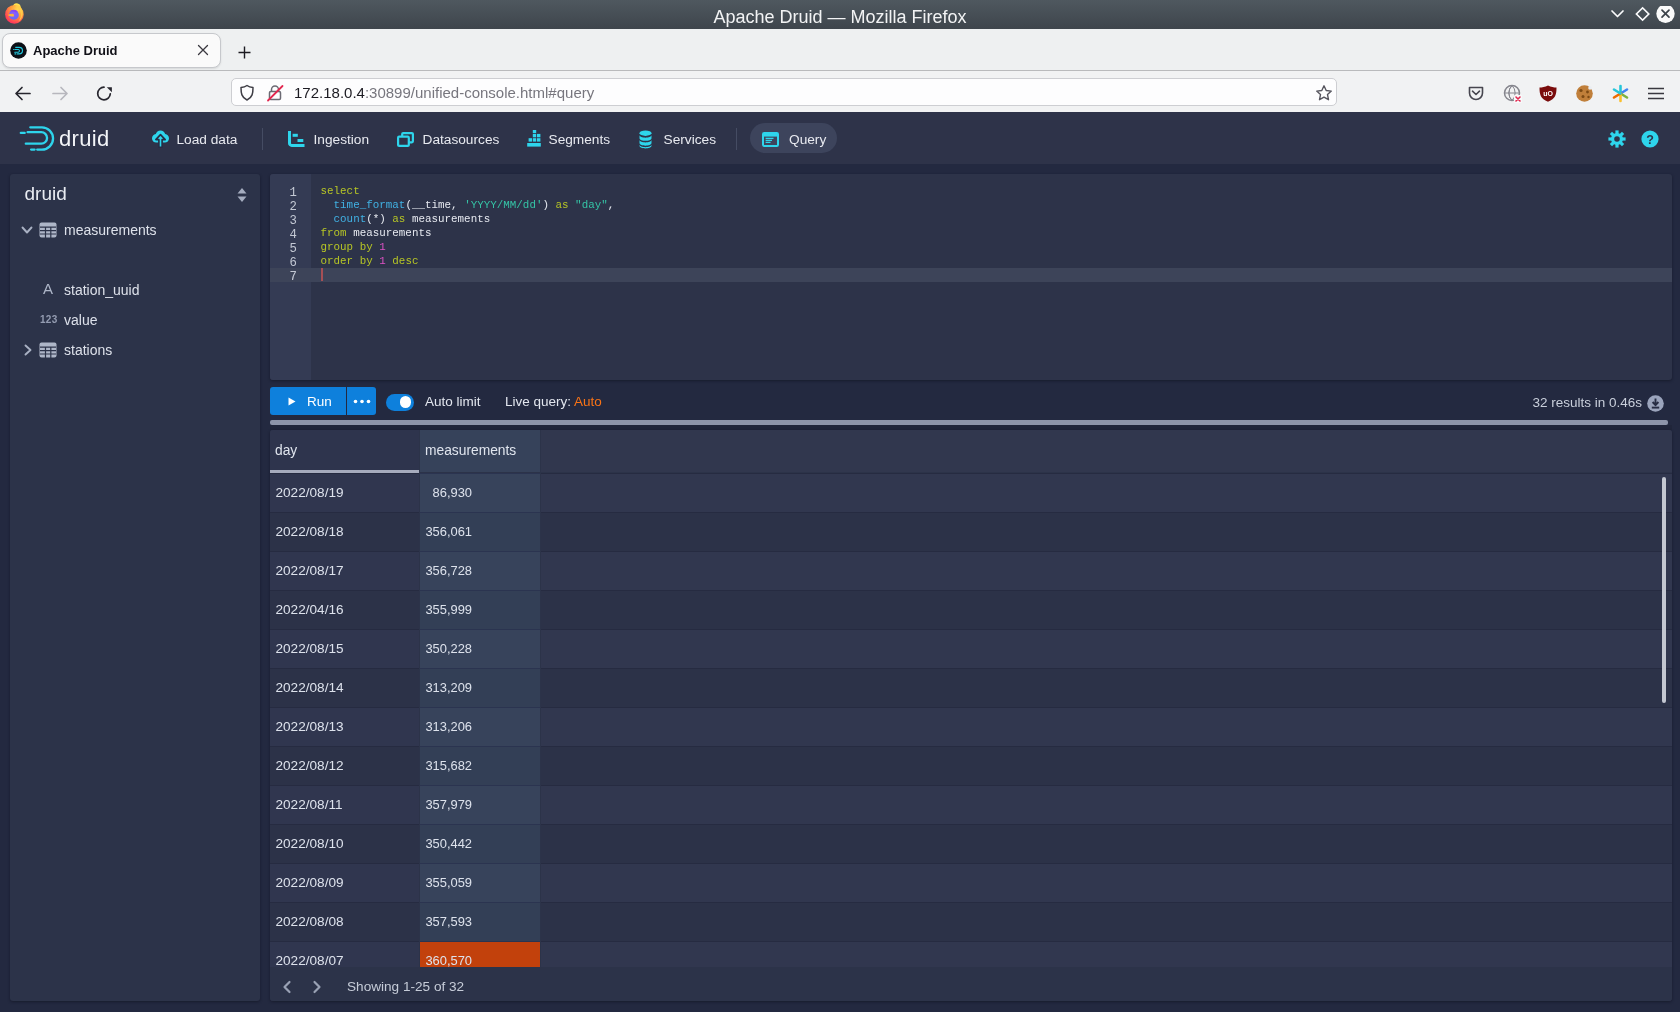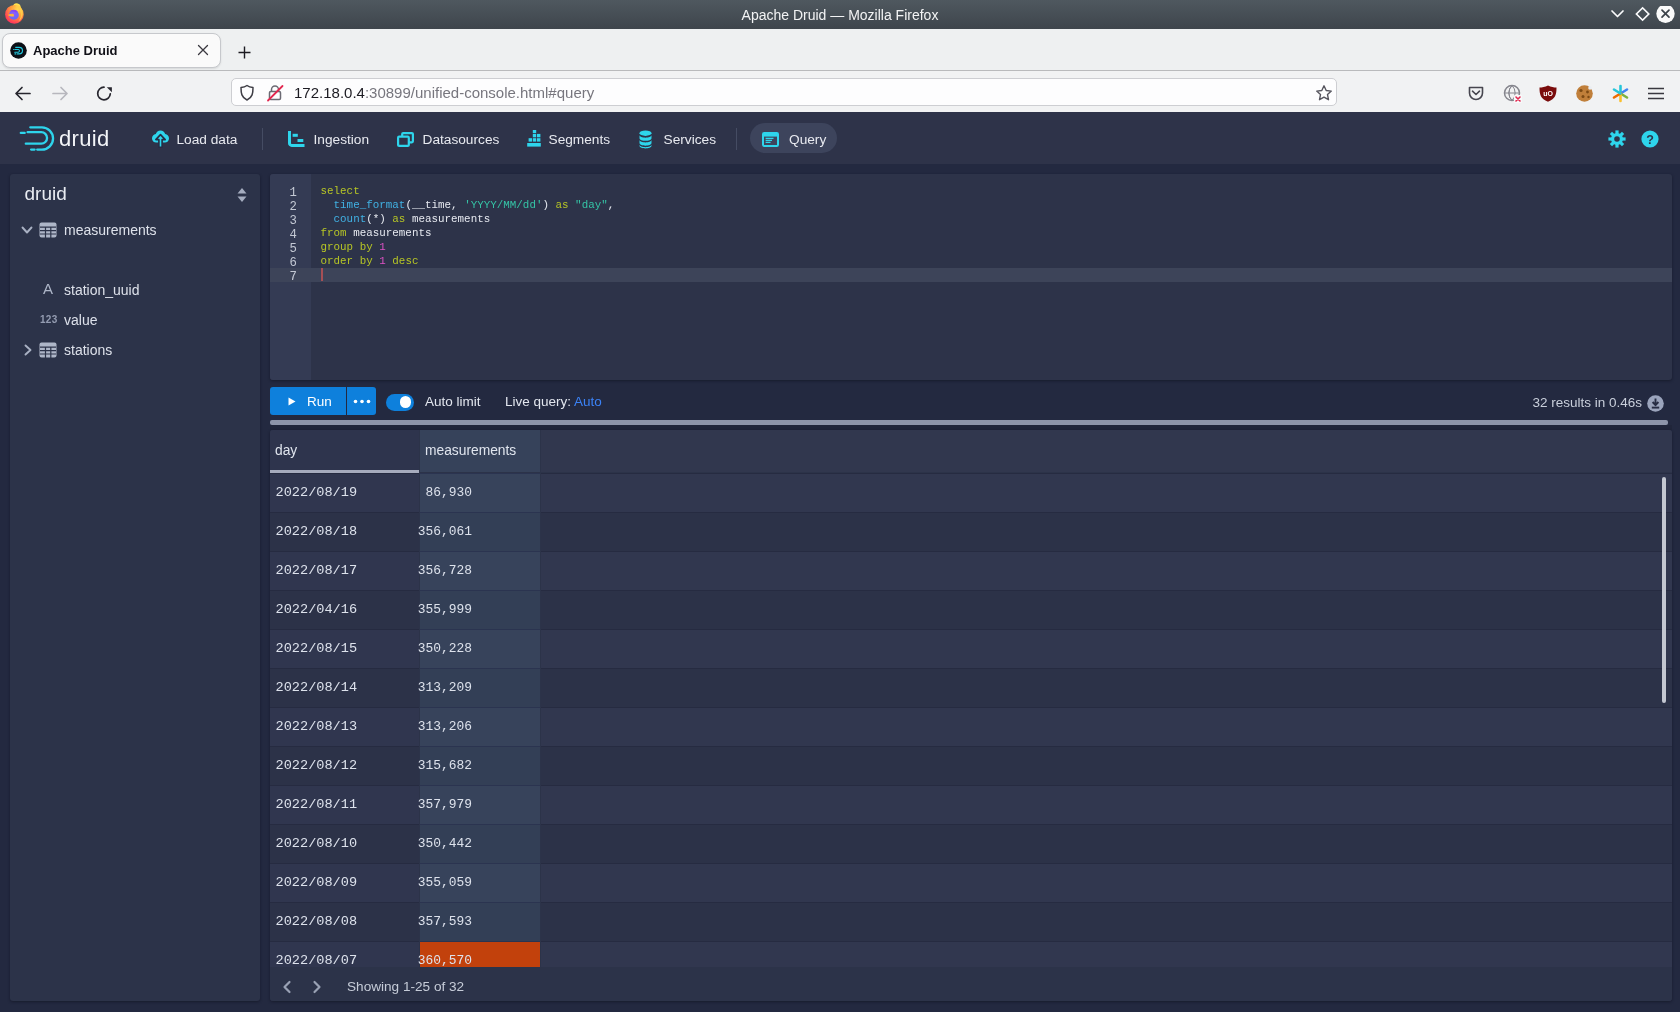--- a/index.html
+++ b/index.html
@@ -4,21 +4,21 @@
 <title>Apache Druid</title>
 <style>
   * { margin:0; padding:0; box-sizing:border-box; }
   html,body { width:1680px; height:1012px; overflow:hidden; }
   body { font-family:"Liberation Sans", sans-serif; background:#232940; position:relative; }
   .abs { position:absolute; }
 
   
   #titlebar { left:0; top:0; width:1680px; height:29px;
     background:linear-gradient(#4f585f,#3e454c); }
-  #titletext { left:0; top:6.5px; width:1680px; text-align:center; color:#f2f3f4; font-size:14px; }
+  #titletext { left:0; top:6.5px; width:1680px; text-align:center; color:#f2f3f4; font-size:18px; }
   #tabbar { left:0; top:29px; width:1680px; height:42px; background:#eef0f1; border-bottom:1px solid #b9babc; }
   #tab { left:2px; top:33px; width:219px; height:35px; background:#fafafa; border:1px solid #c6c8cc; border-radius:8px; box-shadow:0 1px 2px rgba(0,0,0,.1); }
   #tabtext { left:33px; top:43px; font-size:13px; color:#111118; font-weight:700; letter-spacing:0; }
   #navbar { left:0; top:71px; width:1680px; height:41px; background:#f1f2f3; }
   #urlfield { left:231px; top:78px; width:1106px; height:28px; background:#fdfdfe; border:1px solid #cdced2; border-radius:5px; }
   #urltext { left:294px; top:83.5px; font-size:15px; color:#77767e; }
   #urltext b { color:#1c1b22; font-weight:400; }
 
   
   #dheader { left:0; top:112px; width:1680px; height:52px; background:#2e3349; }
@@ -41,31 +41,31 @@
   #cursor { position:absolute; left:50.5px; top:94px; width:2px; height:13px; background:#a64f55; }
 
   
   #runbtn { left:270px; top:386.5px; width:75.5px; height:28px; background:#0e80dc; border-radius:3px 0 0 3px; }
   #morebtn { left:346.7px; top:386.5px; width:29.3px; height:28px; background:#0e80dc; border-radius:0 3px 3px 0; }
   #runtxt { left:307px; top:394px; font-size:13.5px; color:#ffffff; }
   #togglewrap { left:386px; top:393.5px; width:28px; height:17px; background:#0e80dc; border-radius:9px; }
   #toggleknob { position:absolute; right:2.6px; top:2.7px; width:11.6px; height:11.6px; background:#ffffff; border-radius:50%; }
   #autolimit { left:425px; top:394px; font-size:13.5px; color:#e2e6ee; }
   #livequery { left:505px; top:394px; font-size:13.5px; color:#e2e6ee; }
-  #livequery span { color:#3b82f6; }
+  #livequery span { color:#f97316; }
   #results { left:1380px; top:394.5px; width:262px; text-align:right; font-size:13.5px; color:#c9cfdb; }
 
   
   #hscroll { left:270px; top:420px; width:1398px; height:4.5px; background:#8d94a9; border-radius:2px; }
   #darkstrip { left:270px; top:424.5px; width:1402px; height:5.5px; background:#20253a; }
   #tablepanel { left:270px; top:430px; width:1402px; height:571px; background:#2c3349; border-radius:3px; overflow:hidden; box-shadow:0 1px 3px rgba(8,10,20,0.45); }
   .th { position:absolute; top:0; height:42px; }
   .thtxt { position:absolute; left:5px; top:12.5px; font-size:13.8px; color:#e0e5ee; }
   #daysort { position:absolute; left:0; top:39.5px; width:149px; height:3px; background:#a6abbd; }
-  .row { position:absolute; left:0; width:1402px; height:39px;font-family:Liberation Mono, monospace; }
+  .row { position:absolute; left:0; width:1402px; height:39px; }
   .dcell { position:absolute; left:0; top:0; width:149px; height:100%; border-top:1px solid #262b41; }
   .mcell { position:absolute; left:150px; top:0; width:120px; height:100%; border-top:1px solid #2b3450; }
   .rcell { position:absolute; left:271px; top:0; width:1131px; height:100%; border-top:1px solid #262b41; }
   .dtxt { position:absolute; left:5.5px; top:11px; font-size:13.6px; color:#dde2ec; }
   .mtxt { position:absolute; right:68px; top:11.5px; font-size:12.9px; color:#dde2ec; }
   #pager { position:absolute; left:0; top:537px; width:1402px; height:34px; background:#2c3349; }
   #vscroll { left:1662px; top:477px; width:4px; height:226px; background:#c3c7d1; border-radius:2px; }
 </style>
 </head>
 <body>

